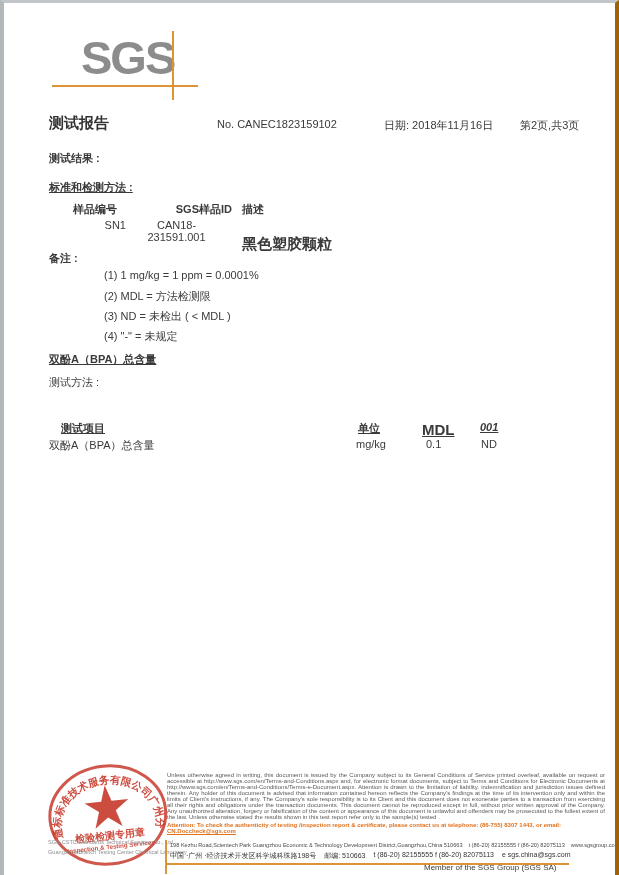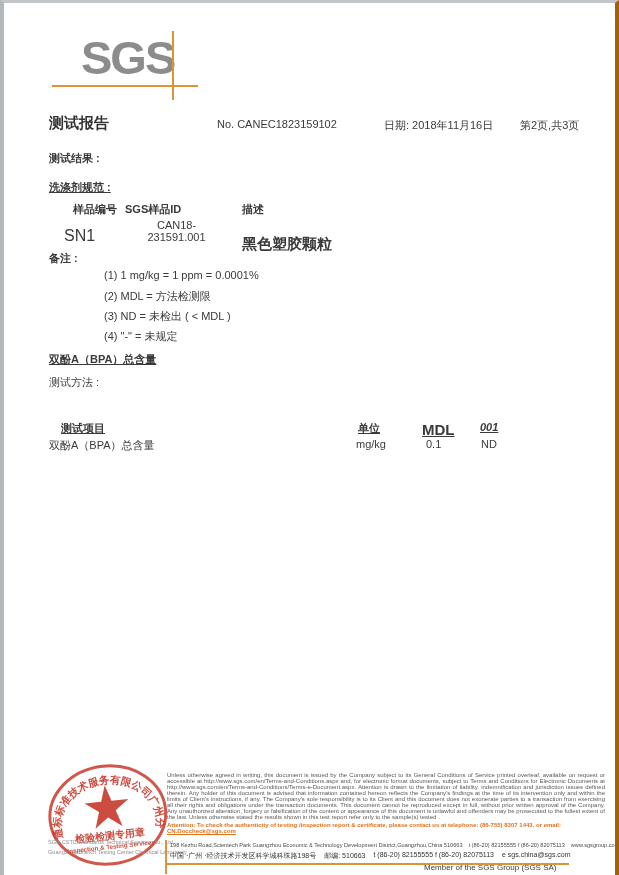--- a/index.html
+++ b/index.html
@@ -34,23 +34,23 @@
   .pageinfo  { left: 516px; top: 115px; font-size: 11px; }
 
   .label-bold { font-weight: bold; font-size: 11px; }
   .u { text-decoration: underline; }
 
   .test-result { left: 45px; top: 148px; }
   .sample-desc { left: 45px; top: 177px; }
 
   
   .st-h-sample { left: 60px;  top: 199px; width: 62px;  text-align: center; font-size: 11px; font-weight: bold; }
-  .st-h-sgsid  { left: 121px; top: 199px; width: 95px;  text-align: left; font-size: 11px; font-weight: bold; }
+  .st-h-sgsid  { left: 133px; top: 199px; width: 95px;  text-align: right; font-size: 11px; font-weight: bold; }
   .st-h-desc   { left: 238px; top: 199px; font-size: 11px; font-weight: bold; }
-  .st-c-sample { left: 60px;  top: 224px; width: 62px;  text-align: left; font-size: 16px; }
+  .st-c-sample { left: 60px;  top: 216px; width: 62px;  text-align: right; font-size: 11px; }
   .st-c-sgsid  { left: 125px; top: 216px; width: 95px;  text-align: center; font-size: 11px; }
   .st-c-desc   { left: 238px; top: 232px; font-size: 15px; font-weight: bold; }
 
   .notes-label { left: 45px; top: 248px; }
   .note-line { left: 100px; font-size: 11px; }
 
   .bpa-heading { left: 45px; top: 349px; font-size: 11px; font-weight: bold; text-decoration: underline; }
   .method-label { left: 45px; top: 372px; font-size: 11px; }
   .method-text { left: 100px; top: 372px; width: 492px; font-size: 11px; line-height: 21px; }
 
@@ -95,21 +95,21 @@
     <div class="logo-hline"></div>
     <div class="logo-vline"></div>
   </div>
 
   <div class="abs doc-title">测试报告</div>
   <div class="abs report-no">No. CANEC1823159102</div>
   <div class="abs date">日期: 2018年11月16日</div>
   <div class="abs pageinfo">第2页,共3页</div>
 
   <div class="abs label-bold test-result">测试结果 :</div>
-  <div class="abs label-bold u sample-desc">洗涤剂规范 :</div>
+  <div class="abs label-bold u sample-desc">标准和检测方法 :</div>
 
   <div>
     <div class="abs st-h-sample">样品编号</div>
     <div class="abs st-h-sgsid">SGS样品ID</div>
     <div class="abs st-h-desc">描述</div>
     <div class="abs st-c-sample">SN1</div>
     <div class="abs st-c-sgsid">CAN18-231591.001</div>
     <div class="abs st-c-desc">黑色塑胶颗粒</div>
   </div>
 

